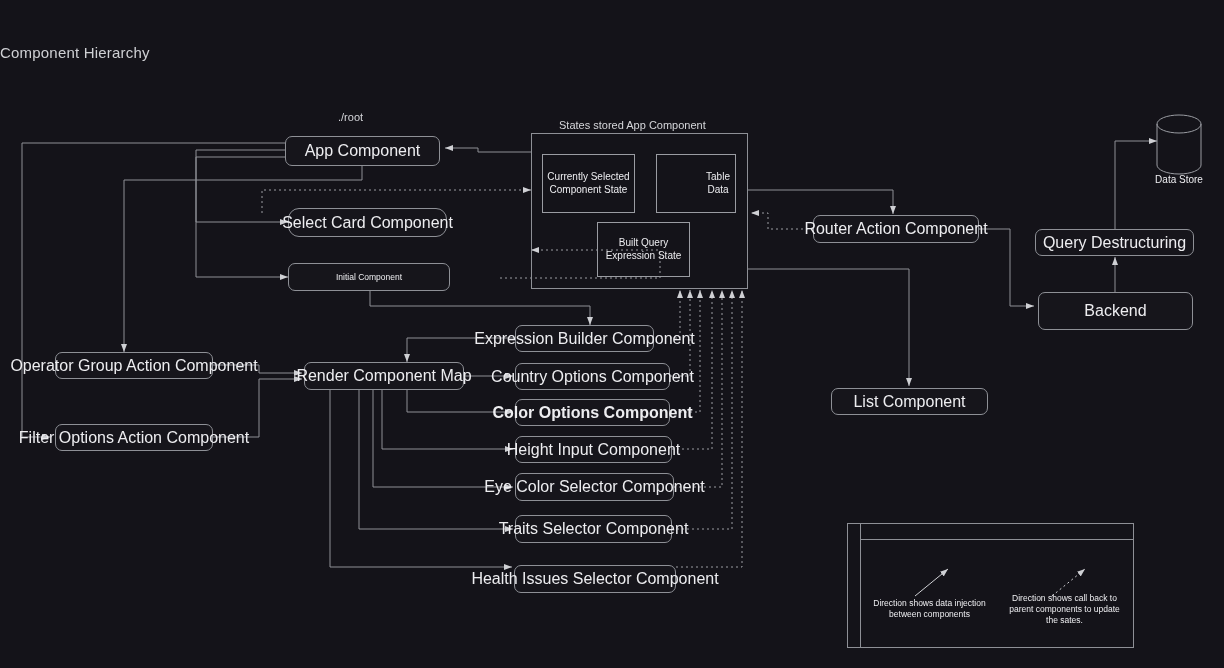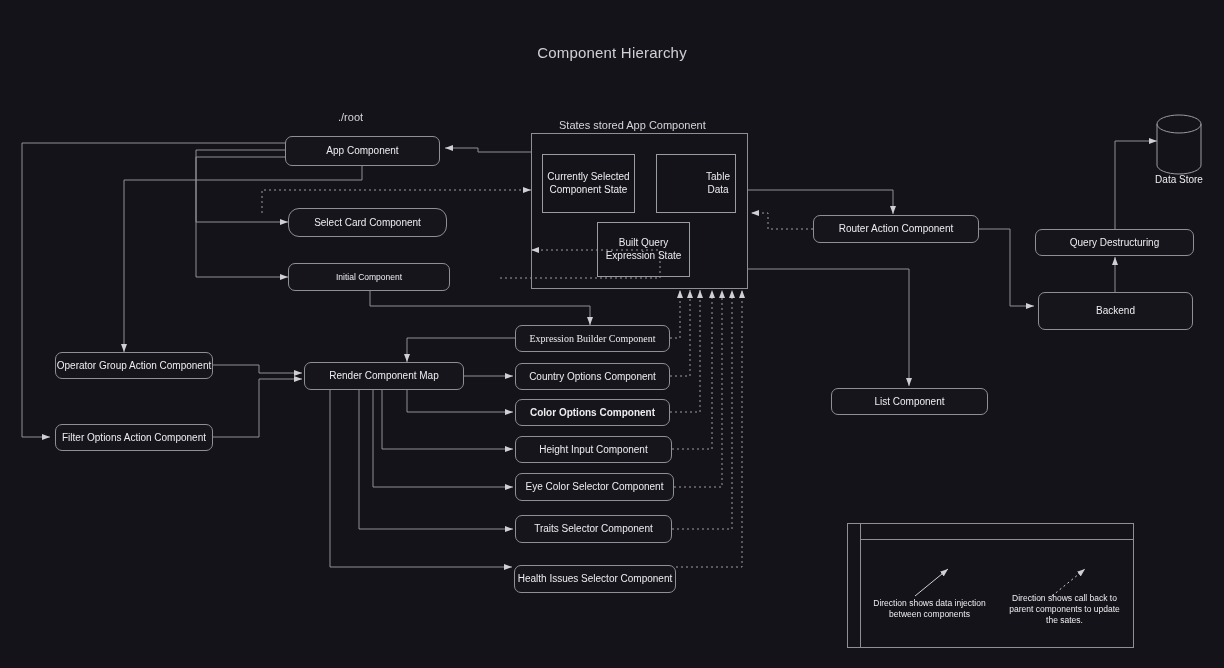--- a/index.html
+++ b/index.html
@@ -3,29 +3,29 @@
 <meta charset="utf-8">
 <style>
   html,body{margin:0;padding:0;background:#141319;}
   body{
     width:1224px;height:668px;overflow:hidden;position:relative;
     font-family:"Liberation Sans","DejaVu Sans",sans-serif;
     color:#e8e8ea;
   }
   #canvas{position:absolute;inset:0;width:1224px;height:668px;}
   .ttl{
-    position:absolute;left:0;top:44px;width:1224px;text-align:center;
+    position:absolute;left:0;top:44px;width:1224px;text-align:left;
     font-size:15px;color:#cfd0d4;letter-spacing:.2px;
   }
   .grp-lbl{position:absolute;font-size:11px;color:#d5d6da;white-space:nowrap;}
   .node{
     position:absolute;box-sizing:border-box;
     border:1px solid #8e9096;border-radius:7px;background:#16151b;
     display:flex;align-items:center;justify-content:center;
-    font-size:10px;color:#ededf0;text-align:center;line-height:1.2;
+    font-size:16px;color:#ededf0;text-align:center;line-height:1.2;
     padding:0 4px;white-space:nowrap;
   }
   .node.tiny{font-size:8.5px;}
   .state-outer{
     position:absolute;box-sizing:border-box;border:1px solid #8e9096;
     border-radius:0;background:transparent;
   }
   .state-inner{
     position:absolute;box-sizing:border-box;border:1px solid #9a9ca2;
     background:transparent;display:flex;align-items:center;justify-content:center;
@@ -138,21 +138,21 @@
 <div class="grp-lbl" style="left:559px;top:119px;">States stored App Component</div>
 
 <div class="node" style="left:285px;top:136px;width:155px;height:30px;">App Component</div>
 <div class="node" style="left:288px;top:208px;width:159px;height:29px;border-radius:11px;">Select Card Component</div>
 <div class="node tiny" style="left:288px;top:263px;width:162px;height:28px;">Initial Component</div>
 
 <div class="node" style="left:55px;top:352px;width:158px;height:27px;">Operator Group Action Component</div>
 <div class="node" style="left:55px;top:424px;width:158px;height:27px;">Filter Options Action Component</div>
 <div class="node" style="left:304px;top:362px;width:160px;height:28px;">Render Component Map</div>
 
-<div class="node" style="left:515px;top:325px;width:155px;height:27px;font-family:Liberation Serif, serif;">Expression Builder Component</div>
+<div class="node" style="left:515px;top:325px;width:139px;height:27px;">Expression Builder Component</div>
 <div class="node" style="left:515px;top:363px;width:155px;height:27px;">Country Options Component</div>
 <div class="node" style="left:515px;top:399px;width:155px;height:27px;font-weight:bold;">Color Options Component</div>
 <div class="node" style="left:515px;top:436px;width:157px;height:27px;">Height Input Component</div>
 <div class="node" style="left:515px;top:473px;width:159px;height:28px;">Eye Color Selector Component</div>
 <div class="node" style="left:515px;top:515px;width:157px;height:28px;">Traits Selector Component</div>
 <div class="node" style="left:514px;top:553px;width:162px;height:28px;margin-top:12px;">Health Issues Selector Component</div>
 
 <div class="state-outer" style="left:531px;top:133px;width:217px;height:156px;"></div>
 <div class="state-inner" style="left:542px;top:154px;width:93px;height:59px;justify-content:center;">
   <span style="white-space:pre-line;">Currently Selected

